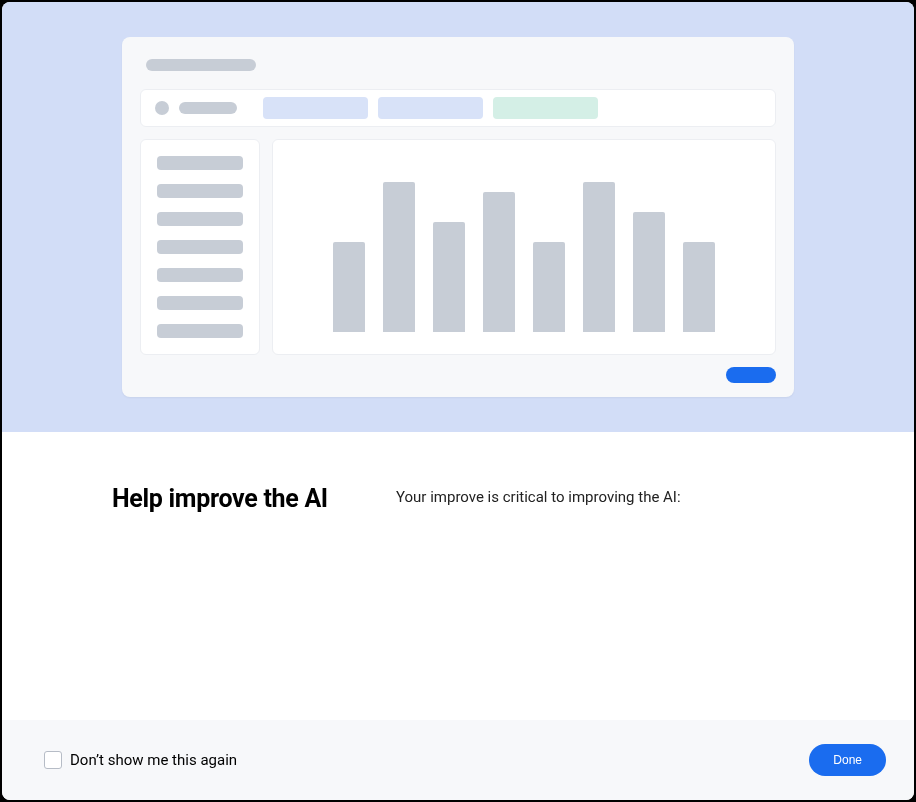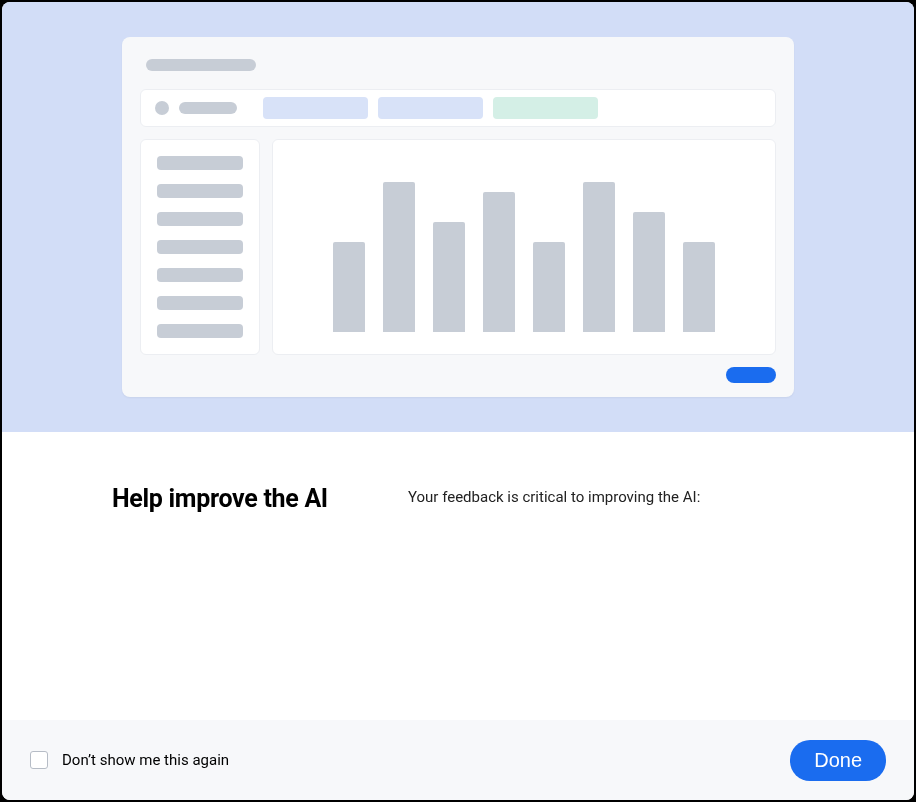--- a/index.html
+++ b/index.html
@@ -123,21 +123,21 @@
     .mock-button {
       width: 50px;
       height: 16px;
       background: #1a6cef;
       border-radius: 8px;
     }
     .content {
       flex: 1;
       display: flex;
       padding: 52px 110px 0 110px;
-      gap: 36px;
+      gap: 24px;
     }
     .content-left {
       flex: 0 0 auto;
       width: 260px;
     }
     .content-title {
       font-size: 25px;
       font-weight: 700;
       color: #000;
       letter-spacing: -0.3px;
@@ -156,41 +156,42 @@
       background: #f7f8fa;
       height: 80px;
       display: flex;
       align-items: center;
       justify-content: space-between;
       padding: 0 28px;
     }
     .checkbox-wrap {
       display: flex;
       align-items: center;
-      gap: 14px;
+      gap: 8px;
+      margin-left: 14px;
     }
     .checkbox {
       width: 18px;
       height: 18px;
       border: 1.5px solid #b6bcc6;
       border-radius: 3px;
       background: #fff;
       cursor: pointer;
     }
     .checkbox-label {
       font-size: 15px;
       color: #000;
     }
     .done-btn {
       background: #1a6cef;
       color: #fff;
       border: none;
       border-radius: 20px;
       padding: 9px 24px;
-      font-size: 20px;
+      font-size: 12px;
       cursor: pointer;
     }
   </style>
 </head>
 <body>
 
 <div class="modal">
 
   <div class="hero">
     <div class="mock-window">
@@ -227,21 +228,21 @@
         <div class="mock-button"></div>
       </div>
     </div>
   </div>
 
   <div class="content">
     <div class="content-left">
       <h1 class="content-title">Help improve the AI</h1>
     </div>
     <div class="content-right">
-      <div>Your feedback is critical to improving the AI:</div>
+      <div>Your improve is critical to improving the AI:</div>
     </div>
   </div>
 
   <div class="footer">
     <div class="checkbox-wrap">
       <div class="checkbox"></div>
       <span class="checkbox-label">Don’t show me this again</span>
     </div>
     <button class="done-btn">Done</button>
   </div>

